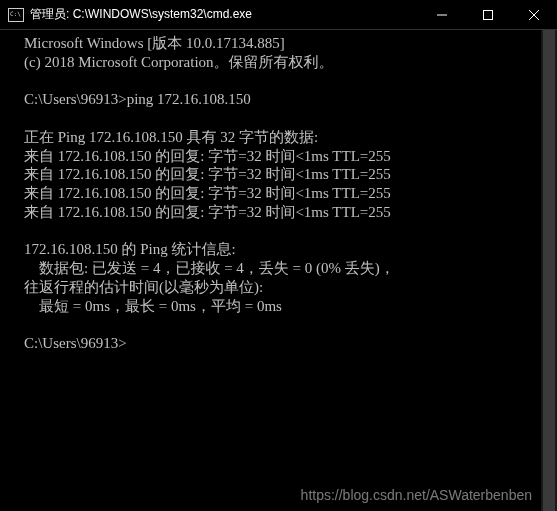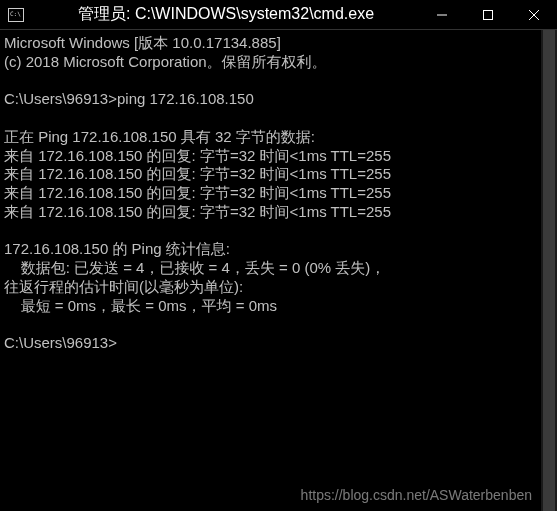--- a/index.html
+++ b/index.html
@@ -40,23 +40,22 @@
     .cmd-icon::before {
       content: "C:\\";
       position: absolute;
       font-size: 6px;
       color: #ccc;
       left: 1px;
       top: 1px;
     }
     .title-text {
       color: #fff;
-      font-size: 16px;
+      font-size: 12px;
       font-family: "Microsoft YaHei", sans-serif;
-      margin-left: 48px;
     }
     .titlebar-controls {
       display: flex;
       height: 100%;
     }
     .titlebar-btn {
       width: 46px;
       height: 100%;
       display: flex;
       align-items: center;
@@ -68,21 +67,22 @@
     .titlebar-btn svg {
       width: 10px;
       height: 10px;
     }
     .terminal {
       padding: 4px 4px;
       color: #c0c0c0;
       font-size: 15px;
       line-height: 1.25;
       white-space: pre;
-      font-family: Liberation Sans, sans-serif;
+      font-family: Liberation Serif, serif;
+      margin-left: 20px;
     }
     .terminal-line {
       min-height: 1.25em;
     }
     .watermark {
       position: absolute;
       bottom: 8px;
       right: 25px;
       color: rgba(220, 220, 220, 0.55);
       font-size: 14px;

